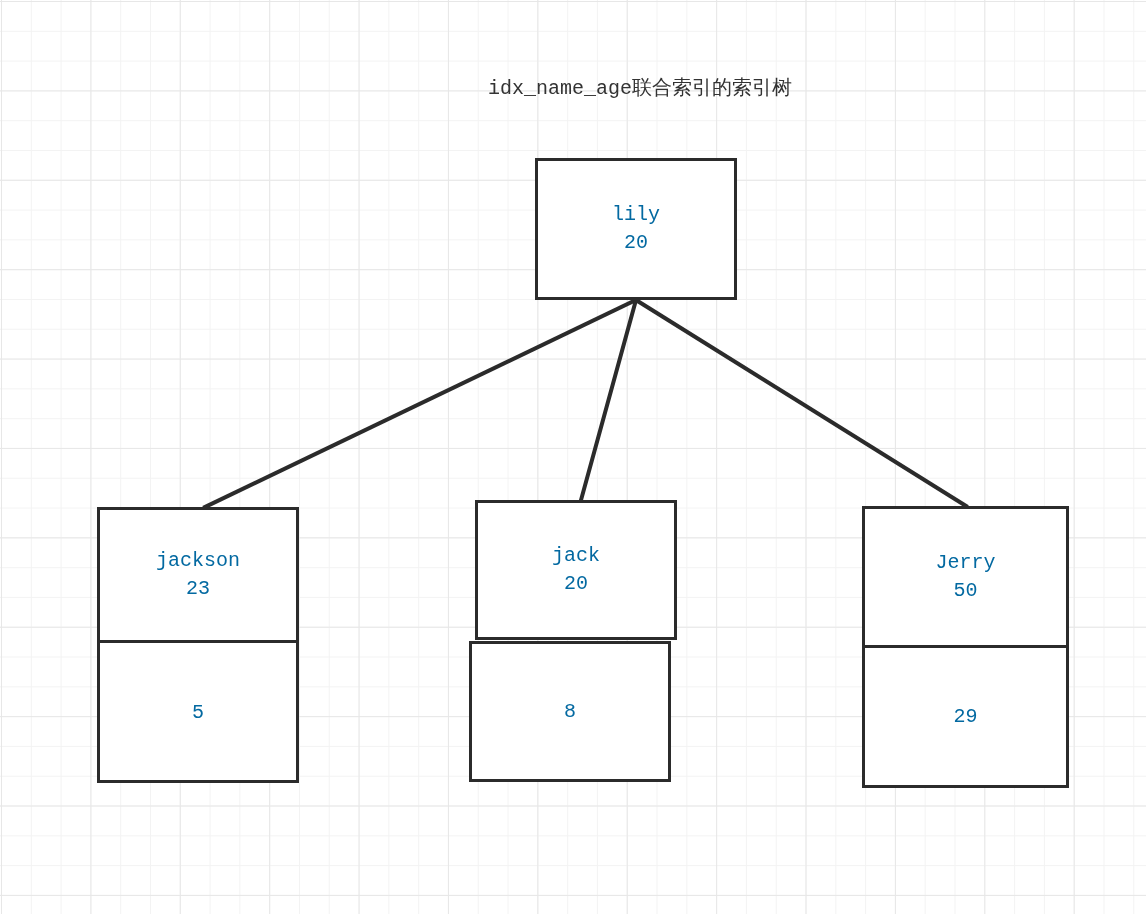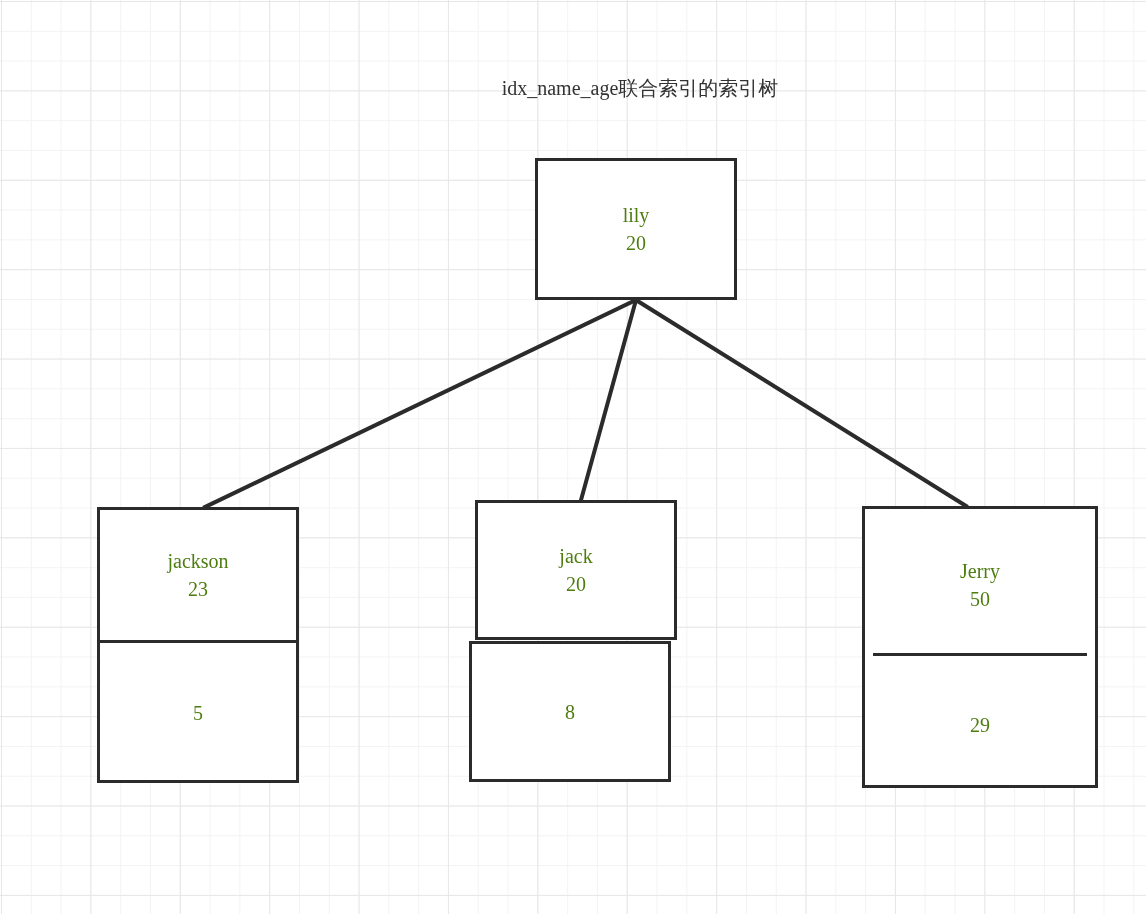--- a/index.html
+++ b/index.html
@@ -19,21 +19,21 @@
       linear-gradient(to right,  #e7e7e7 1px, transparent 1px),
       linear-gradient(to bottom, #e7e7e7 1px, transparent 1px),
       linear-gradient(to right,  #f3f3f3 1px, transparent 1px),
       linear-gradient(to bottom, #f3f3f3 1px, transparent 1px);
     background-size:
       89.4px 89.4px,
       89.4px 89.4px,
       29.8px 29.8px,
       29.8px 29.8px;
     background-position: 1px 1px, 1px 1px, 1px 1px, 1px 1px;
-    font-family: Liberation Serif, serif;
+    font-family: Liberation Mono, monospace;
   }
 
   #edges {
     position: absolute;
     left: 0;
     top: 0;
     width: 1146px;
     height: 914px;
     pointer-events: none;
   }
@@ -48,21 +48,21 @@
     line-height: 29px;
     color: #333333;
     white-space: normal;
   }
 
   .node {
     position: absolute;
     box-sizing: border-box;
     background: #ffffff;
     border: 3px solid #2b2b2b;
-    color: #4d7c0f;
+    color: #0369a1;
     font-size: 20px;
     line-height: 28px;
     text-align: center;
     display: flex;
     flex-direction: column;
     align-items: center;
     justify-content: center;
   }
 
   .cell-line { display: block; }
@@ -106,24 +106,24 @@
     left: 469px;
     top: 641px;
     width: 202px;
     height: 141px;
   }
 
   
   #node-right {
     left: 862px;
     top: 506px;
-    width: 236px;
+    width: 207px;
     height: 282px;
     display: block;
-    padding: 8px;
+    padding: 0;
   }
   #node-right .cell {
     box-sizing: border-box;
     width: 100%;
     display: flex;
     flex-direction: column;
     align-items: center;
     justify-content: center;
   }
   #node-right .cell-top    { height: 136px; }

